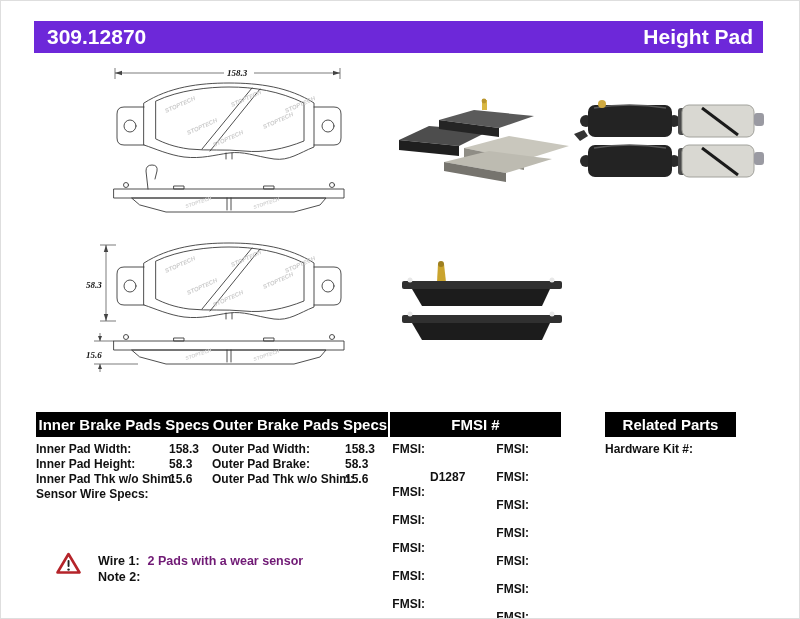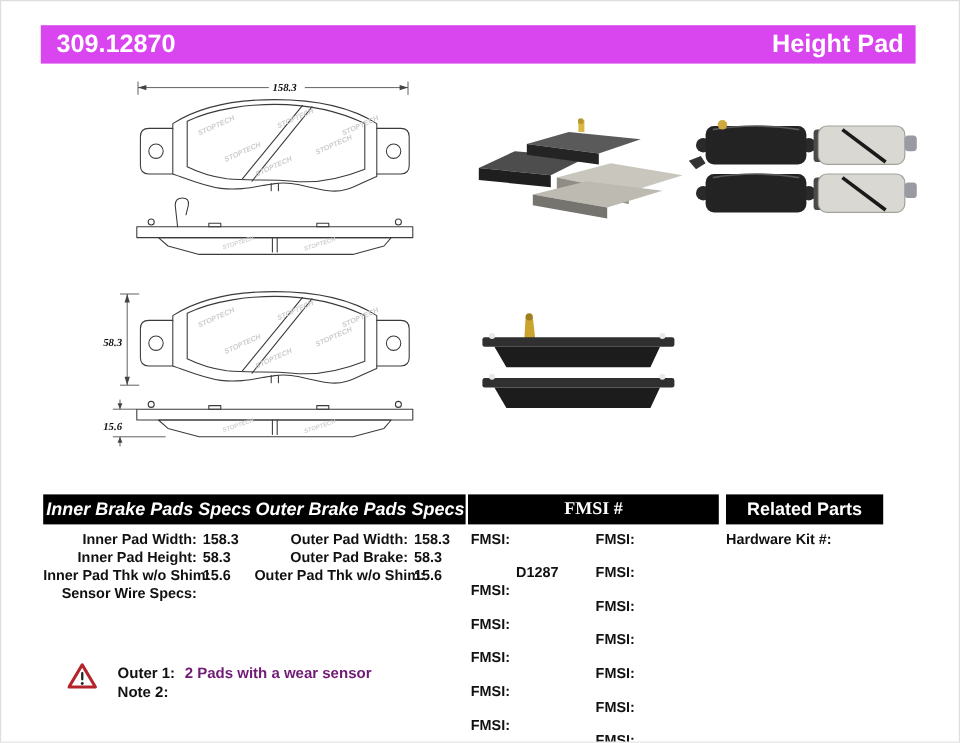--- a/index.html
+++ b/index.html
@@ -1,40 +1,40 @@
 <!DOCTYPE html>
 <html><head>
 <meta charset="utf-8">
 <style>
   html,body{margin:0;padding:0;background:#fff;}
   .page{position:relative;width:800px;height:619px;background:#ffffff;
         font-family:"Liberation Sans",sans-serif;border:1px solid #dedede;
         box-sizing:border-box;overflow:hidden;}
-  .topbar{position:absolute;left:33px;top:20px;width:729px;height:32px;background:#d946ef;
+  .topbar{position:absolute;left:33px;top:20px;width:729px;height:32px;background:#6d28d9;
           color:#fff;display:flex;justify-content:space-between;align-items:center;
           font-weight:bold;font-size:21px;padding:0 10px 0 13px;box-sizing:border-box;}
   .drawing{position:absolute;left:85px;top:66px;}
   .photo1{position:absolute;left:393px;top:97px;}
   .photo2{position:absolute;left:573px;top:95px;}
   .photo3{position:absolute;left:393px;top:253px;}
   .thead{position:absolute;top:411px;height:25px;background:#000;color:#fff;
          font-weight:bold;font-size:15px;display:flex;align-items:center;}
-  .thead .cell{flex:1;text-align:center;font-style:italic;}
+  .thead .cell{flex:1;text-align:center;}
   #h-specs{left:35px;width:352px;}
-  #h-fmsi{left:389px;width:209px;justify-content:center;font-family:Liberation Serif, serif;}
+  #h-fmsi{left:389px;width:171px;justify-content:center;}
   #h-rel{left:604px;width:131px;justify-content:center;}
   .speccol{position:absolute;top:441px;font-size:12px;font-weight:bold;
            line-height:15px;color:#111;}
   #c-inner{left:35px;width:180px;}
   #c-outer{left:211px;width:180px;}
   #c-f1{left:389px;width:100px;}
   #c-f2{left:493px;width:100px;}
   #c-rel{left:604px;width:170px;text-align:center;}
   .srow{display:flex;white-space:nowrap;}
-  .srow .lab{width:128px;text-align:right;}
+  .srow .lab{width:128px;text-align:left;}
   .srow .val{padding-left:5px;}
   .frow{display:flex;white-space:nowrap;}
   .frow .lab{width:35px;text-align:right;}
   .frow .val{padding-left:5px;margin-top:28px;}
   .rrow{display:flex;white-space:nowrap;}
   .rrow .val{padding-left:4px;}
   .notes{position:absolute;left:97px;top:552px;font-size:12.5px;font-weight:bold;
          line-height:16px;color:#111;}
   .note-line{display:flex;white-space:nowrap;}
   .note-val{color:#701a75;padding-left:8px;}
@@ -294,21 +294,21 @@
     </div>
   </div>
 
   <svg class="warning" width="25" height="23" viewBox="0 0 25 23">
     <path d="M12.5,2 L23.5,20.5 L1.5,20.5 Z" fill="#ffffff" stroke="#b5242a" stroke-width="2.6" stroke-linejoin="round"></path>
     <rect x="11.6" y="8" width="1.9" height="7" rx="0.9" fill="#222"></rect>
     <circle cx="12.55" cy="17.6" r="1.2" fill="#222"></circle>
   </svg>
   <div class="notes">
     <div class="note-line">
-      <span>Outer 1:</span>
+      <span>Wire 1:</span>
       <span class="note-val">2 Pads with a wear sensor</span>
     </div>
     <div class="note-line">
       <span>Note 2:</span>
       <span class="note-val"></span>
     </div>
   </div>
 
 </div>
 

